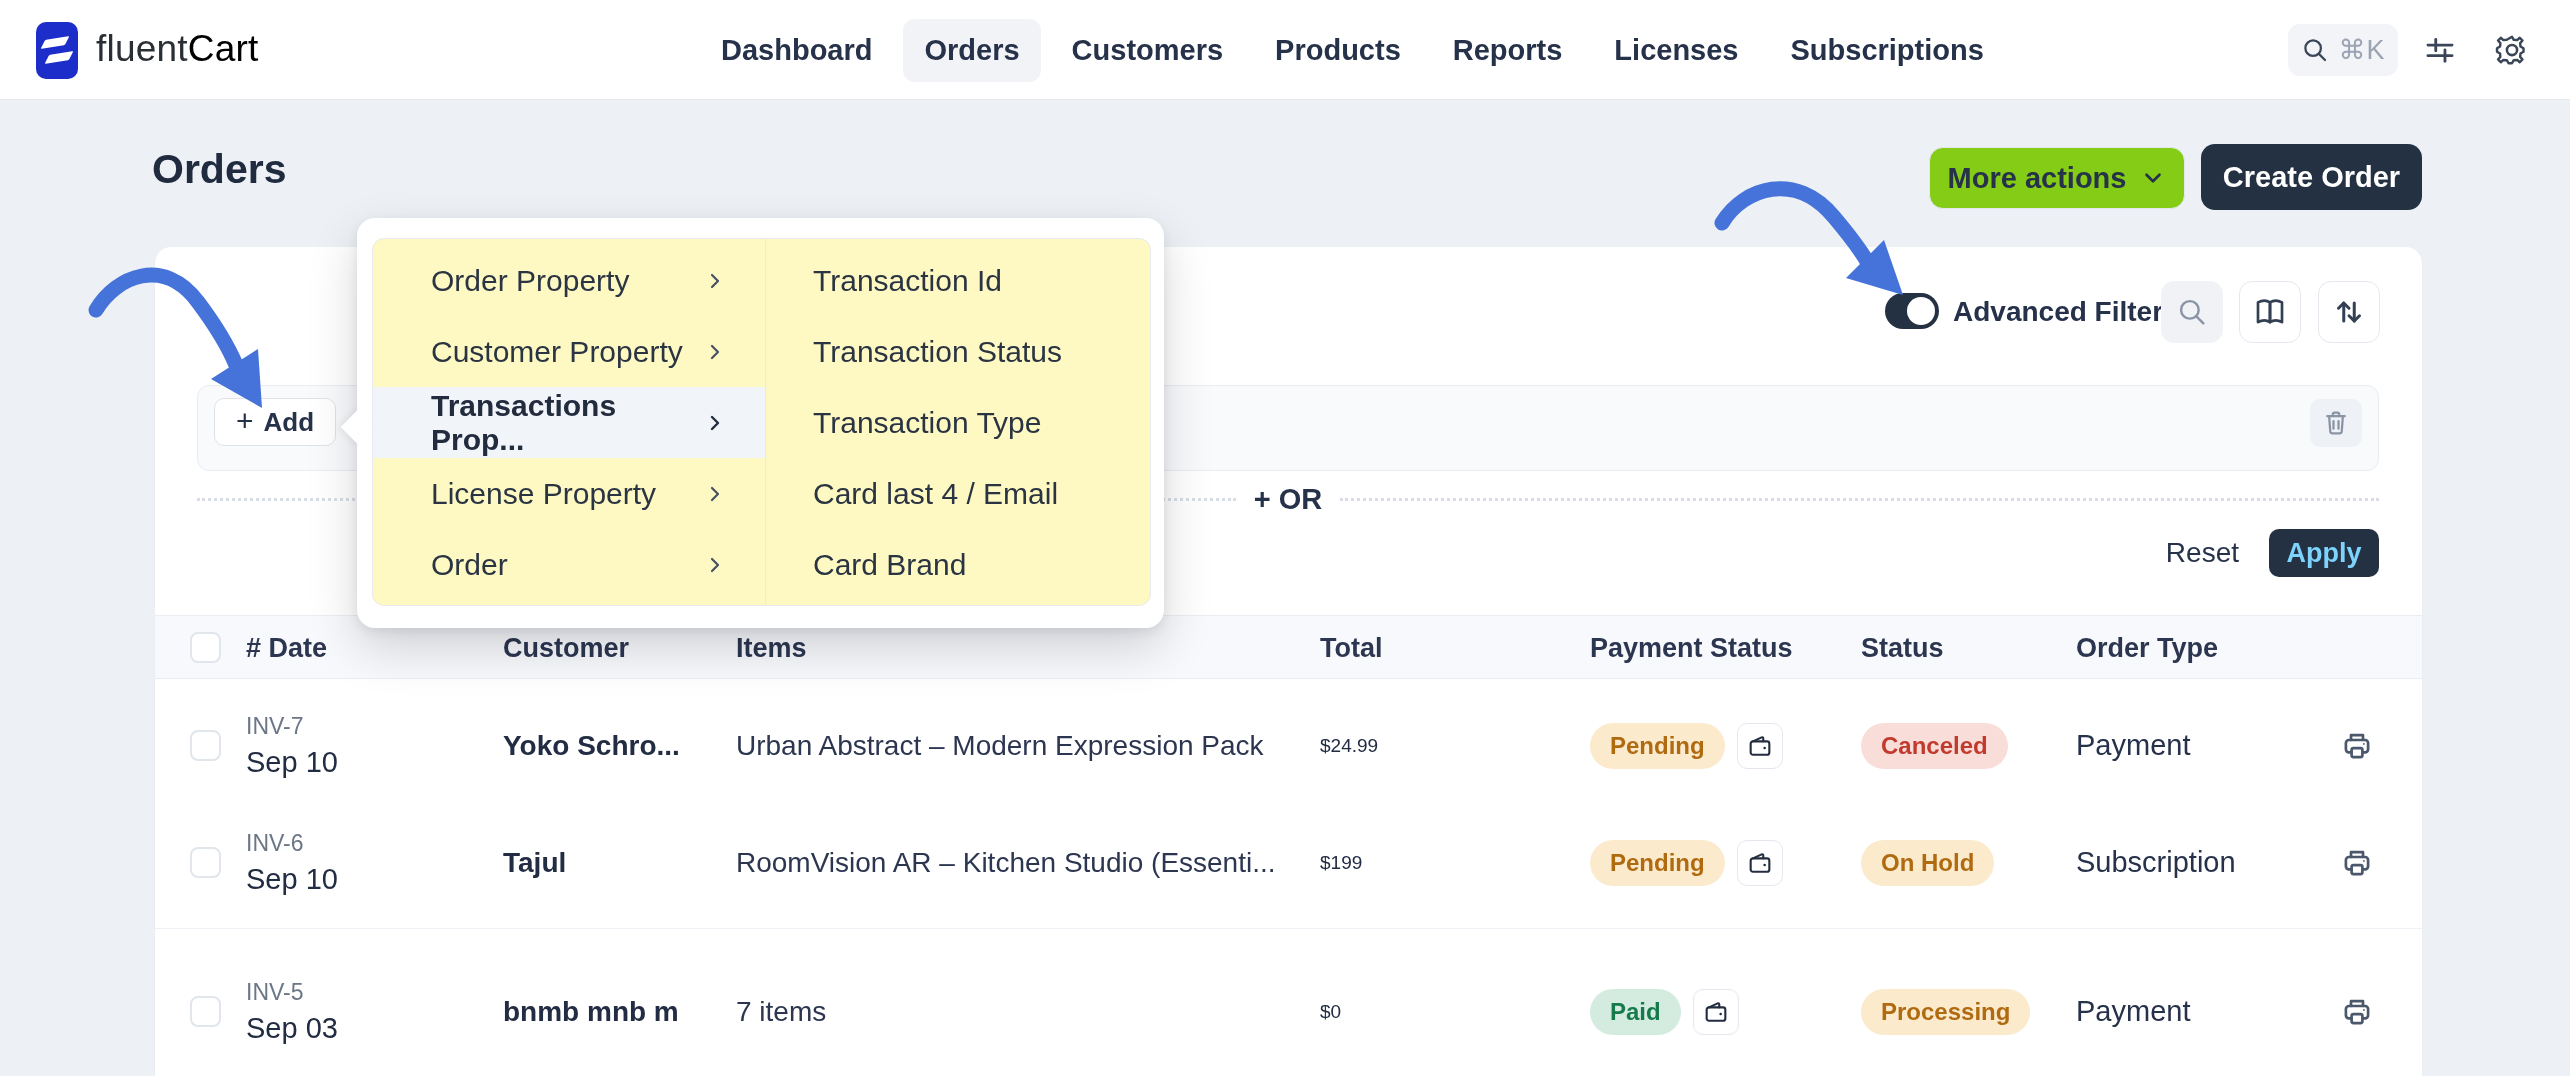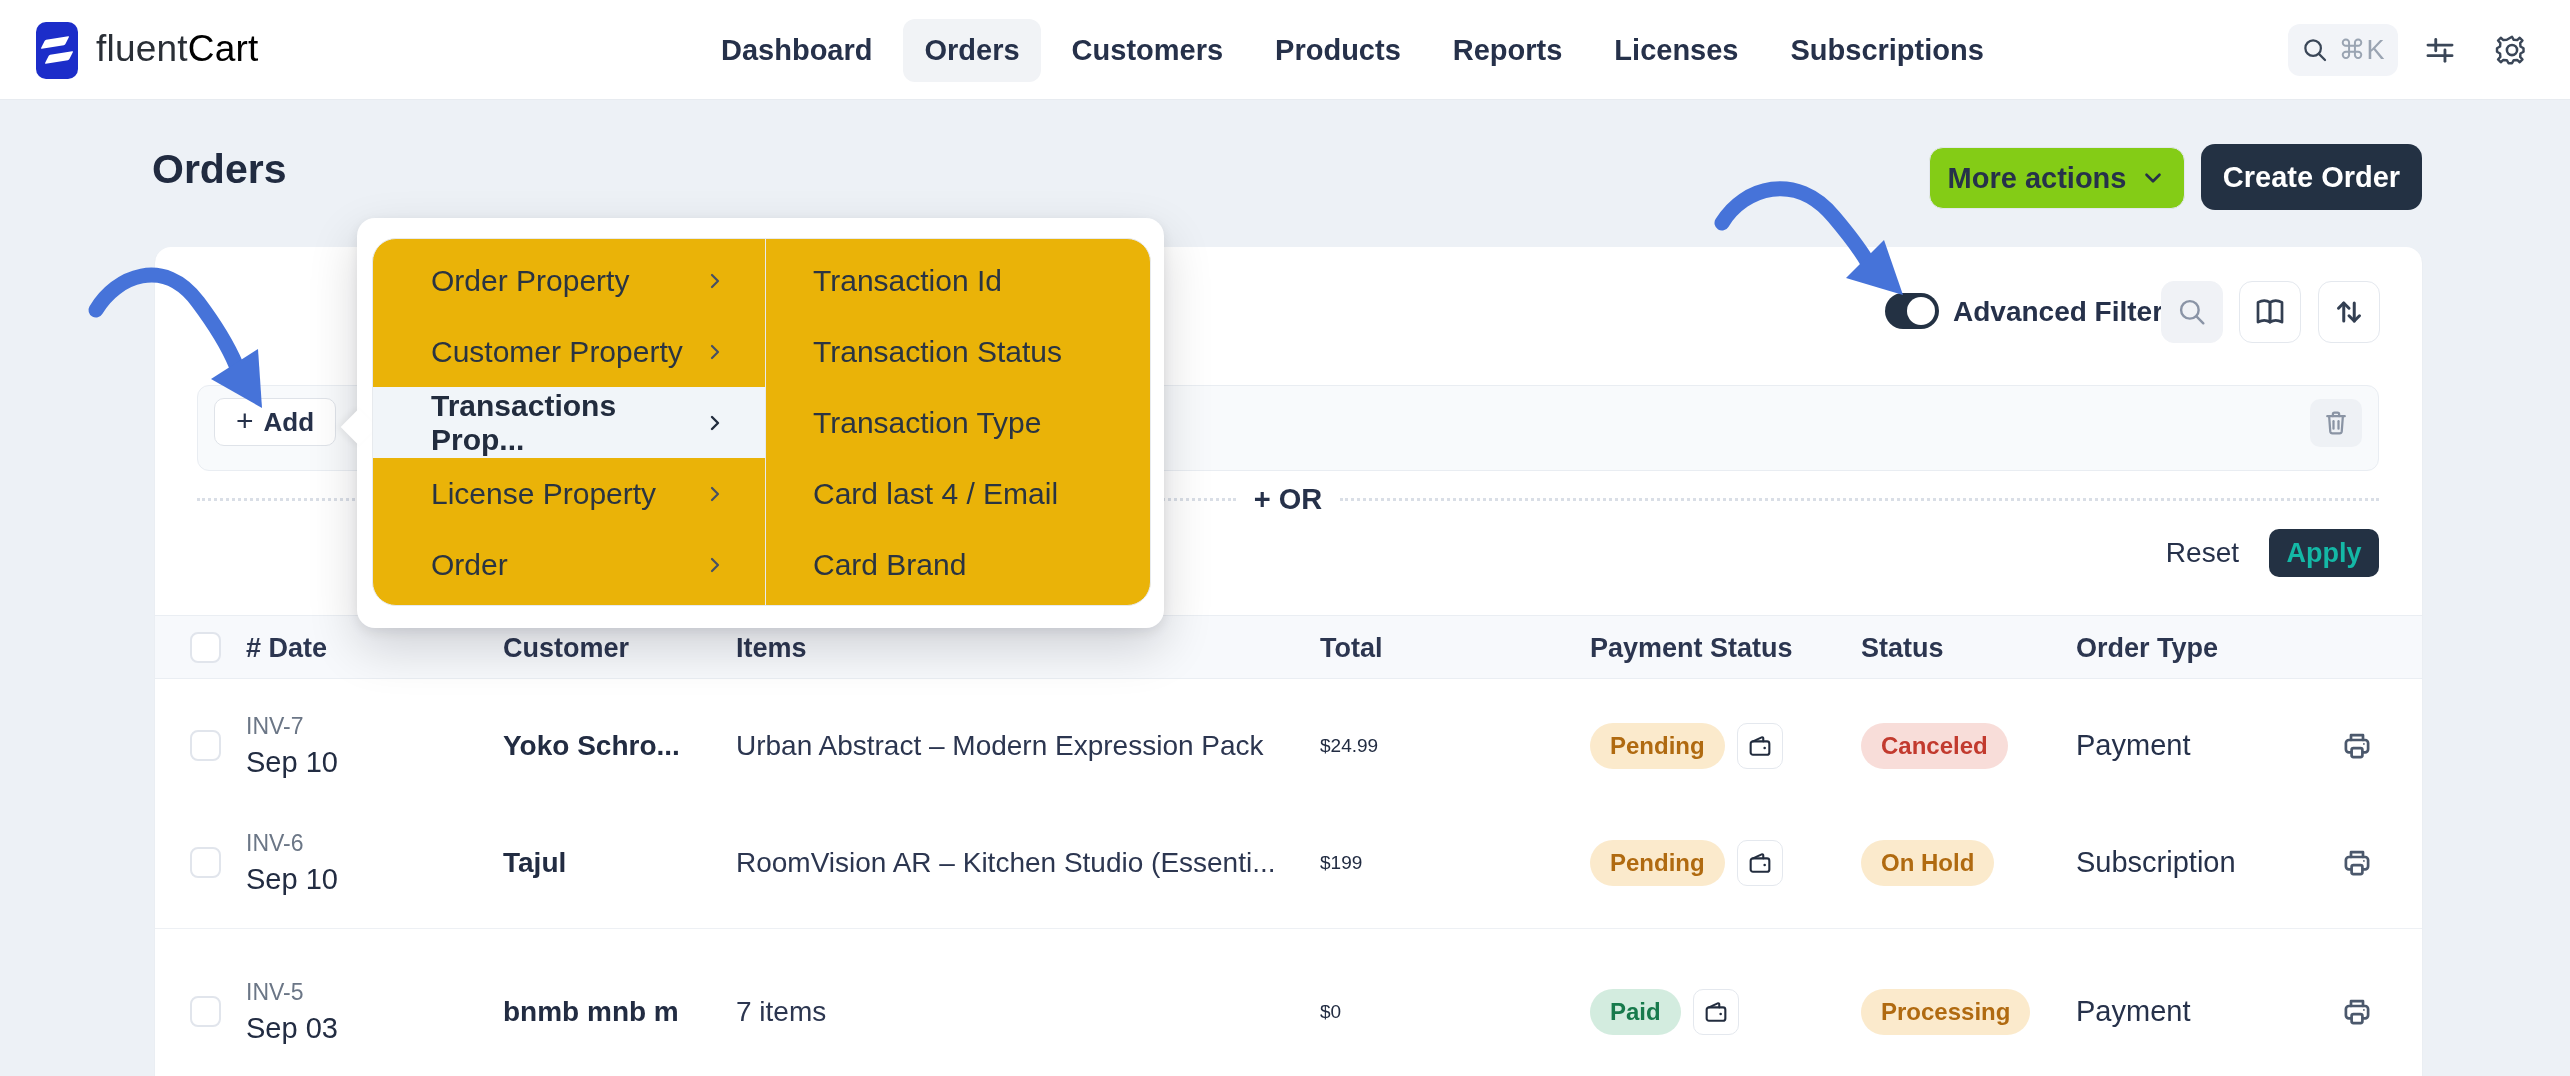--- a/index.html
+++ b/index.html
@@ -44,21 +44,21 @@
   .btn-trash { position:absolute; right:16px; top:13px; width:52px; height:48px; background:#eef1f5; border-radius:10px; display:flex; align-items:center; justify-content:center; cursor:pointer; }
 
   
   .or-row { left:42px; top:236px; width:2182px; height:32px; display:flex; align-items:center; gap:18px; }
   .dotline { flex:1; border-top:3px dotted #d9dee6; height:0; }
   .or-text { font-size:29px; font-weight:700; color:#26314a; }
 
   
   .actions-row { left:0; top:282px; width:2224px; height:48px; display:flex; align-items:center; justify-content:flex-end; gap:30px; }
   .reset { font-size:28px; font-weight:500; color:#26314a; cursor:pointer; }
-  .btn-apply { width:110px; height:48px; background:#233143; color:#14b8a6; border-radius:10px; display:flex; align-items:center; justify-content:center; font-size:27px; font-weight:600; cursor:pointer; }
+  .btn-apply { width:110px; height:48px; background:#233143; color:#7dd3fc; border-radius:10px; display:flex; align-items:center; justify-content:center; font-size:27px; font-weight:600; cursor:pointer; }
 
   
   .thead { left:0; top:368px; width:2267px; height:64px; background:#f7f9fc; border-top:1px solid #eaeef3; border-bottom:1px solid #eaeef3; }
   .th { position:absolute; top:0; height:64px; display:flex; align-items:center; font-size:27px; font-weight:600; color:#2c3650; }
   .trow { left:0; width:2267px; height:133px; border-bottom:1px solid #edf0f4; background:#ffffff; }
   .cell { position:absolute; top:0; height:133px; display:flex; align-items:center; }
   .checkbox { position:absolute; left:35px; width:31px; height:31px; border:2px solid #e1e5ec; border-radius:8px; background:#fff; cursor:pointer; }
   .inv { font-size:23px; color:#6b7686; margin-bottom:6px; }
   .date { font-size:29px; color:#222c42; }
   .cust { font-size:28px; font-weight:600; color:#222c42; }
@@ -68,21 +68,21 @@
   .badge { display:inline-flex; align-items:center; justify-content:center; height:46px; padding:0 20px; border-radius:23px; font-size:24px; font-weight:600; }
   .b-amber { background:#fbeacc; color:#b06a10; }
   .b-red { background:#f8ddd9; color:#c23a2e; }
   .b-green { background:#d3ecdf; color:#177a4c; }
   .wallet-btn { width:46px; height:46px; margin-left:12px; background:#fff; border:1px solid #e4e8ee; border-radius:10px; display:flex; align-items:center; justify-content:center; cursor:pointer; }
   .print-btn { position:absolute; left:2178px; top:0; height:133px; width:48px; display:flex; align-items:center; justify-content:center; cursor:pointer; }
 
   
   .dropdown { left:357px; top:218px; width:807px; height:410px; background:#ffffff; border-radius:18px; box-shadow:0 20px 50px rgba(2,8,20,.16), 0 4px 12px rgba(2,8,20,.08); z-index:30; }
   .dd-tri { position:absolute; left:-11px; top:196px; width:26px; height:26px; background:#ffffff; transform:rotate(45deg); box-shadow:-3px 3px 6px rgba(2,8,20,.05); }
-  .dd-panel { position:absolute; left:15px; top:20px; right:13px; bottom:22px; background:#eab308; border:1px solid #e7eaee; border-radius:24px;padding-left:26px; }
+  .dd-panel { position:absolute; left:15px; top:20px; right:13px; bottom:22px; background:#fef9c3; border:1px solid #e7eaee; border-radius:12px;padding-left:26px; }
   .dd-col-left { position:absolute; left:0; top:0; bottom:0; width:393px; border-right:1px solid #e7eaee; padding-top:6px; }
   .dd-col-right { position:absolute; left:394px; top:0; bottom:0; right:0; padding-top:6px; }
   .dd-item { position:relative; height:71px; display:flex; align-items:center; padding:0 38px 0 58px; font-size:30px; color:#2a3442; cursor:pointer; }
   .dd-item .chev { margin-left:auto; }
   .dd-item.active { background:#f1f5f9; font-weight:700; color:#222c3e; }
   .dd-sub { height:71px; display:flex; align-items:center; padding-left:46px; font-size:30px; color:#2a3442; cursor:pointer; }
 
   .arrow-svg { z-index:60; pointer-events:none; }
   svg { display:block; }
 </style>

